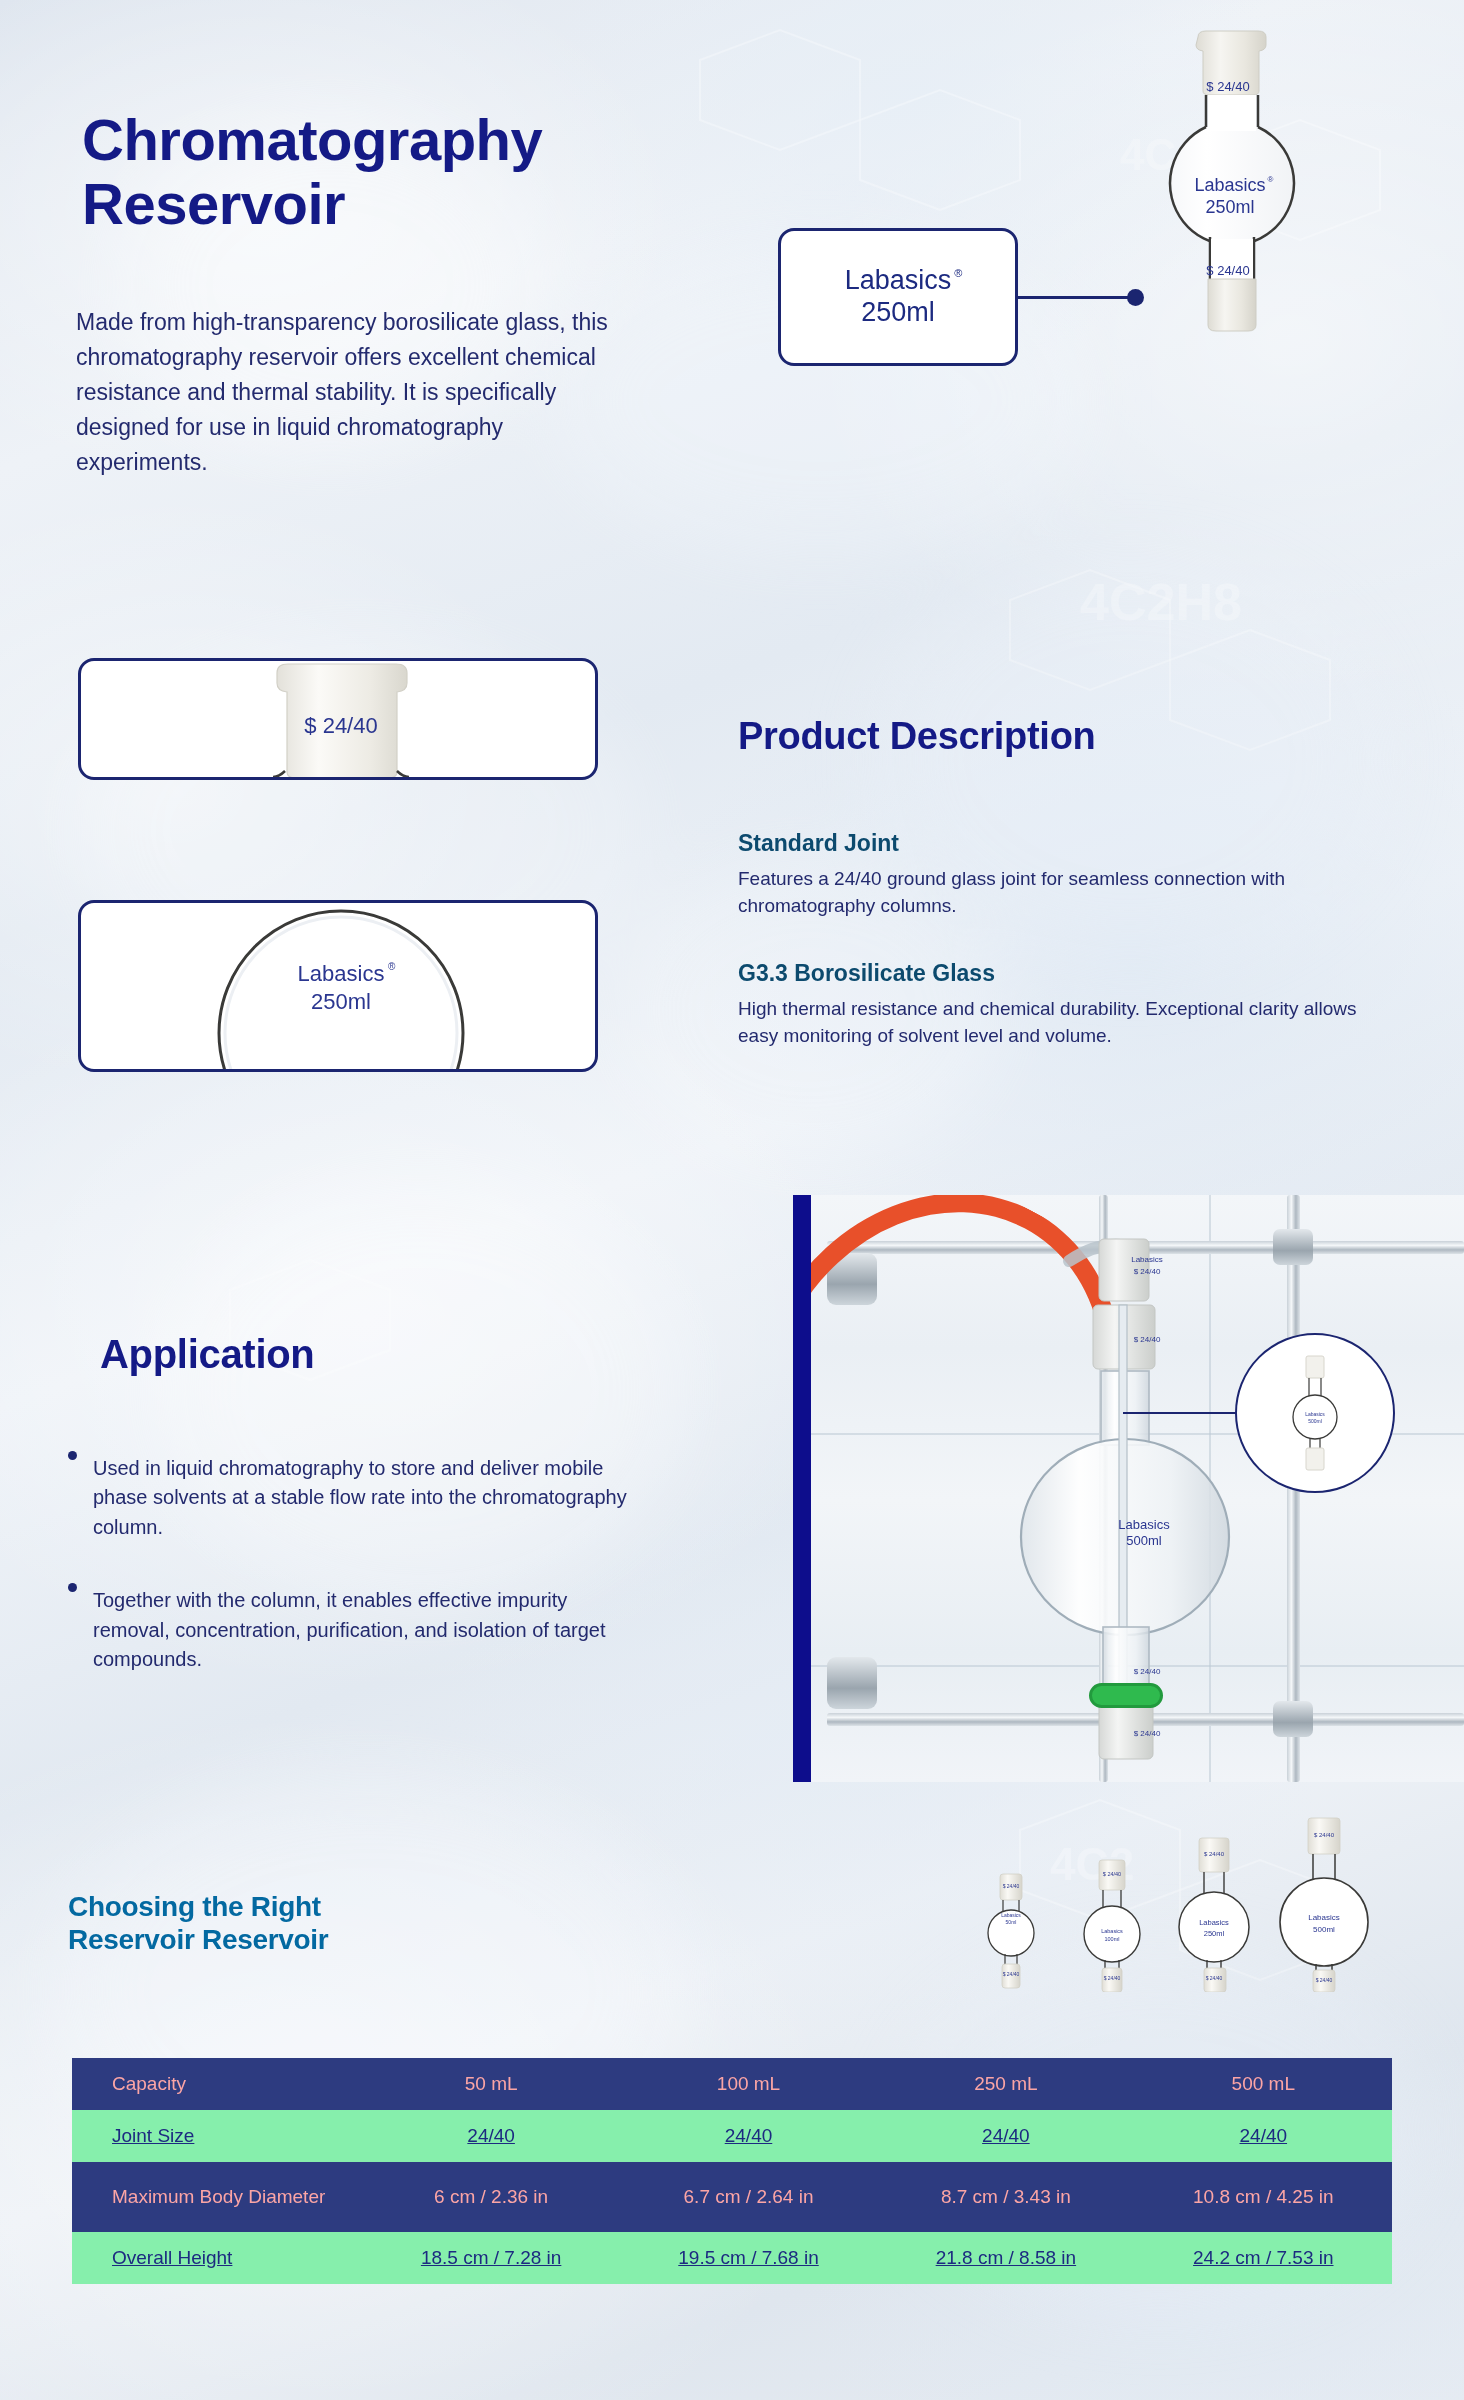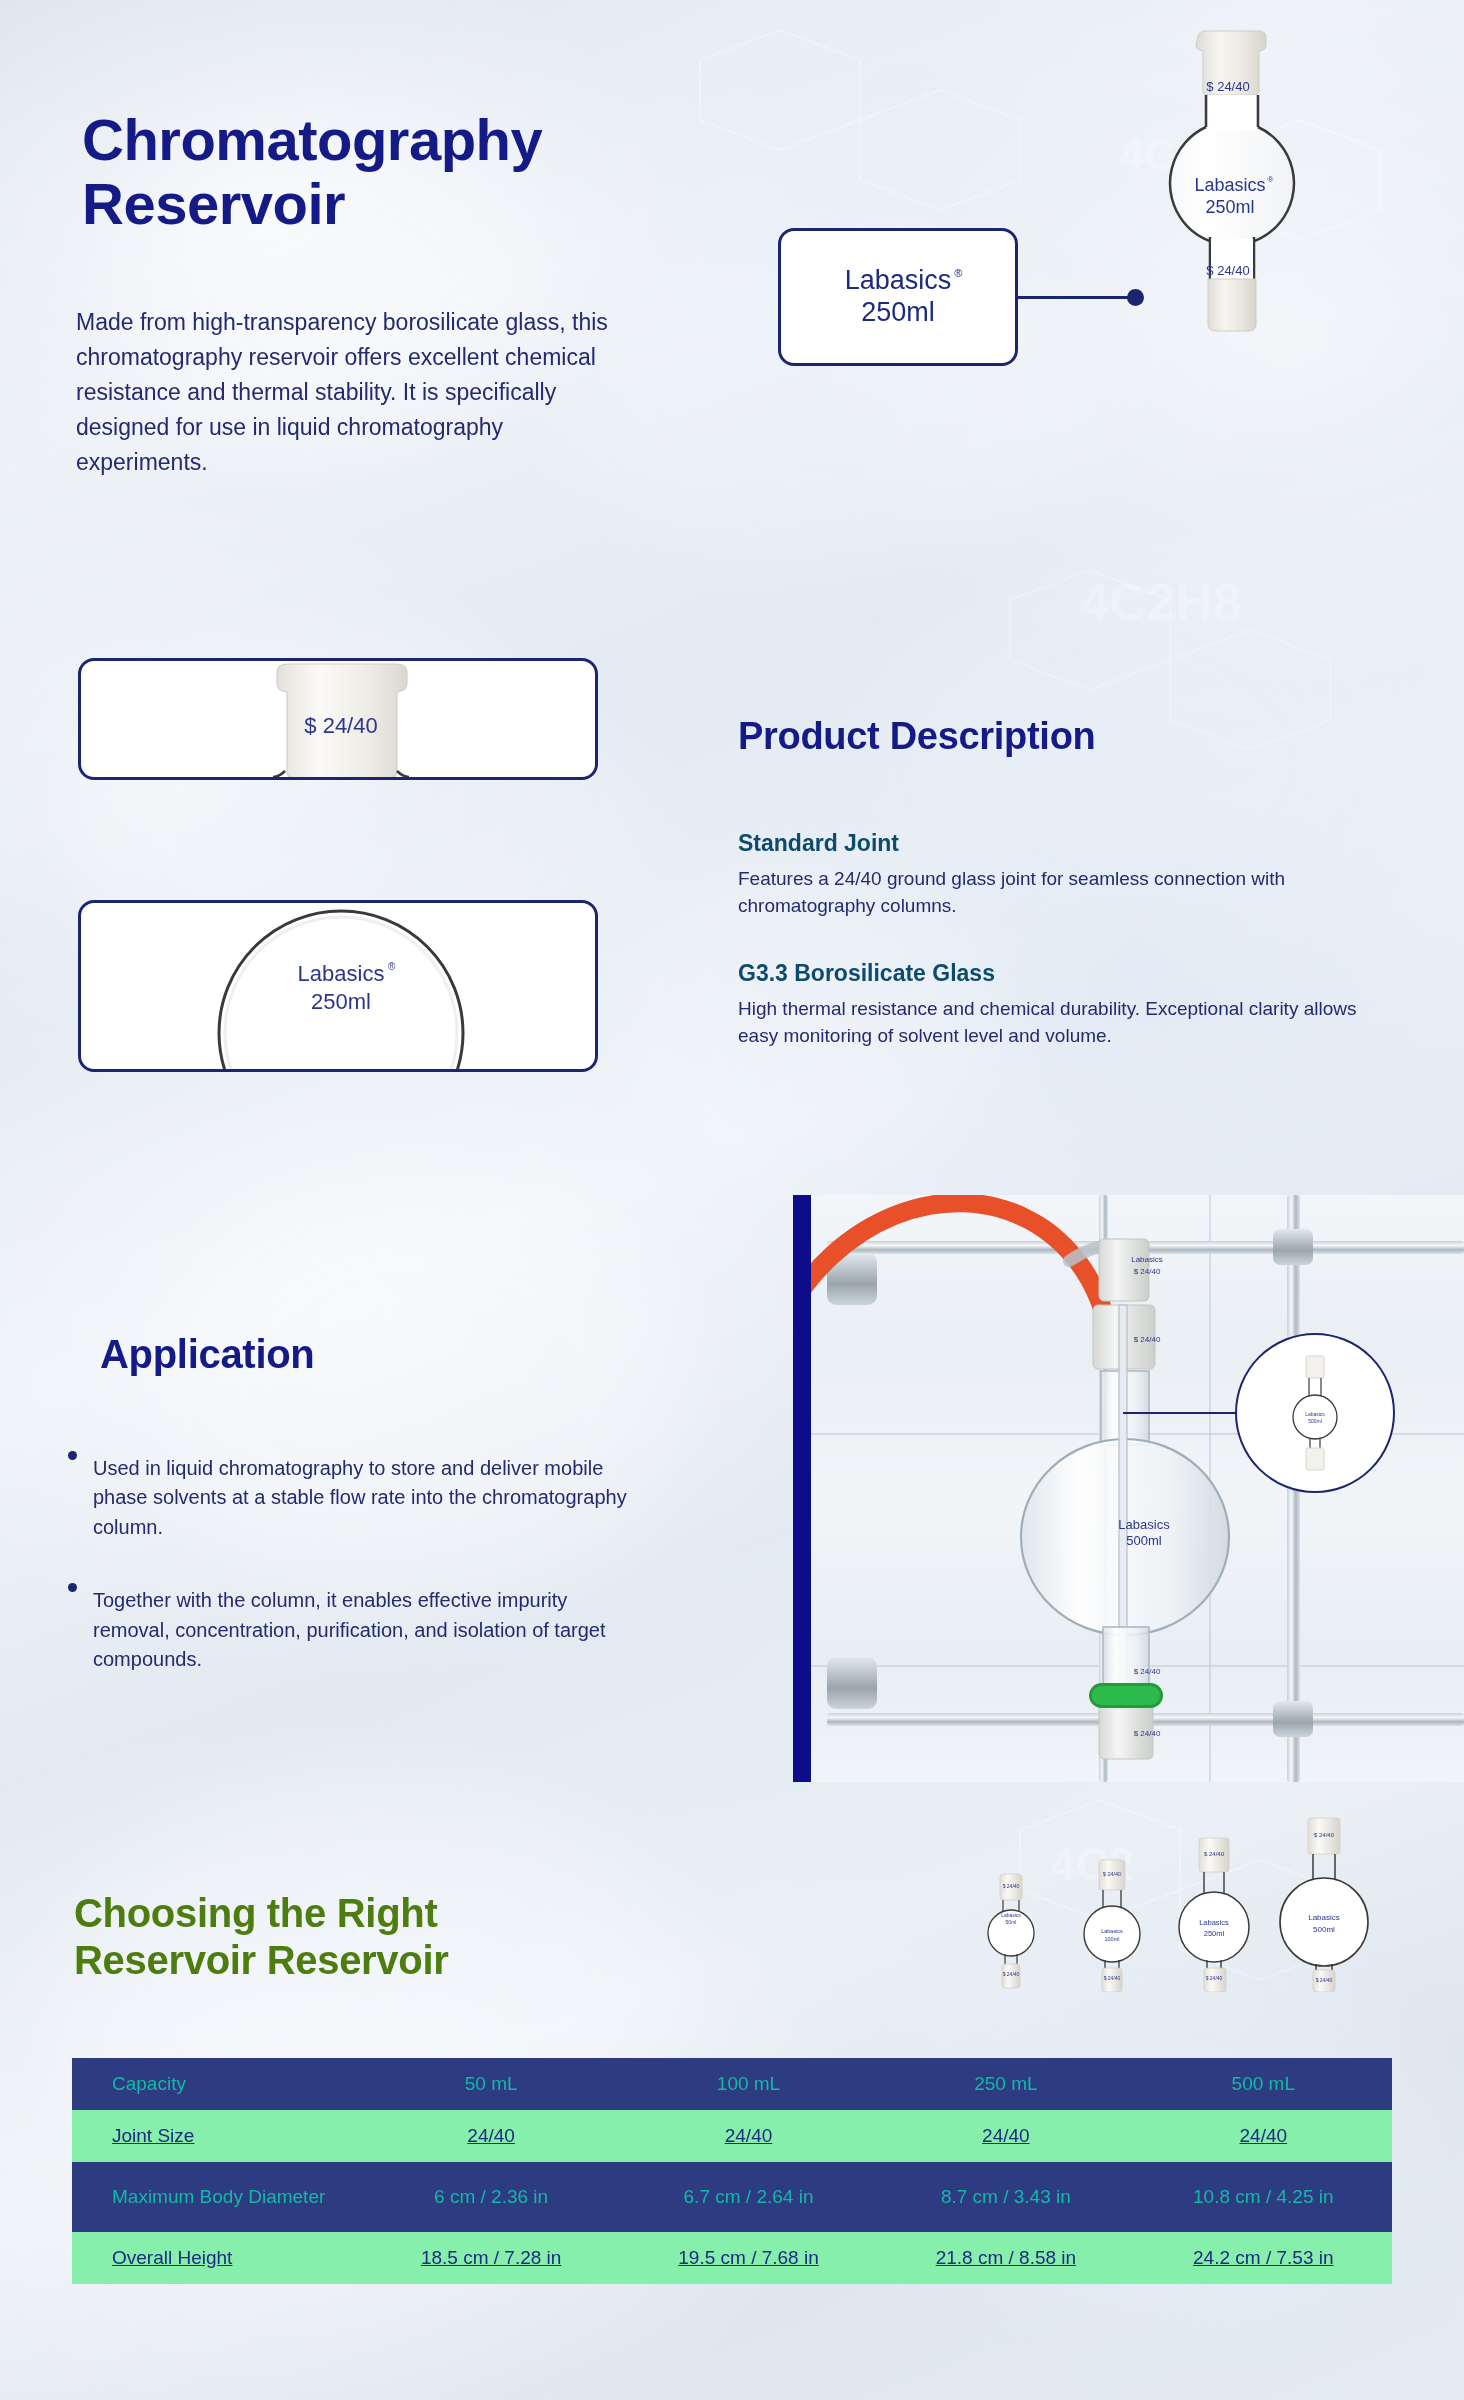--- a/index.html
+++ b/index.html
@@ -154,34 +154,34 @@
     border-radius: 50%; background: #fff; border: 2px solid #1b2570; z-index: 10;
     display: flex; align-items: center; justify-content: center;
   }
   .circ-leader {
     position: absolute; left: 330px; top: 217px; width: 114px; height: 2px;
     background: #1b2570; z-index: 9;
   }
 
   
   #bottom-title {
-    position: absolute; left: 74px; top: 1890px;
-    font-size: 40px; font-weight: 700; line-height: 1.18;
-    color: #4d7c0f; letter-spacing: -0.3px; white-space: pre-line;
+    position: absolute; left: 68px; top: 1890px;
+    font-size: 28px; font-weight: 700; line-height: 1.18;
+    color: #0369a1; letter-spacing: -0.3px; white-space: pre-line;
   }
   #size-lineup { position: absolute; left: 968px; top: 1812px; }
 
   
   #spec-table {
     position: absolute; left: 72px; top: 2058px; width: 1320px;
     border-collapse: collapse; table-layout: fixed;
     font-size: 19px;
   }
   #spec-table td { padding: 0; height: 52px; vertical-align: middle; }
-  #spec-table tr.dark { background: #2d3b80; color: #14b8a6; }
+  #spec-table tr.dark { background: #2d3b80; color: #fca5a5; }
   #spec-table tr.light { background: #86efac; color: #1c2a80; text-decoration: underline; }
   #spec-table tr.tall td { height: 70px; }
   #spec-table .rowhead { padding-left: 40px; text-align: left; }
   #spec-table .cell { text-align: center; }
   #spec-table col.c0 { width: 290px; }
   #spec-table col.cx { width: 257px; }
 </style>
 </head>
 <body>
 

